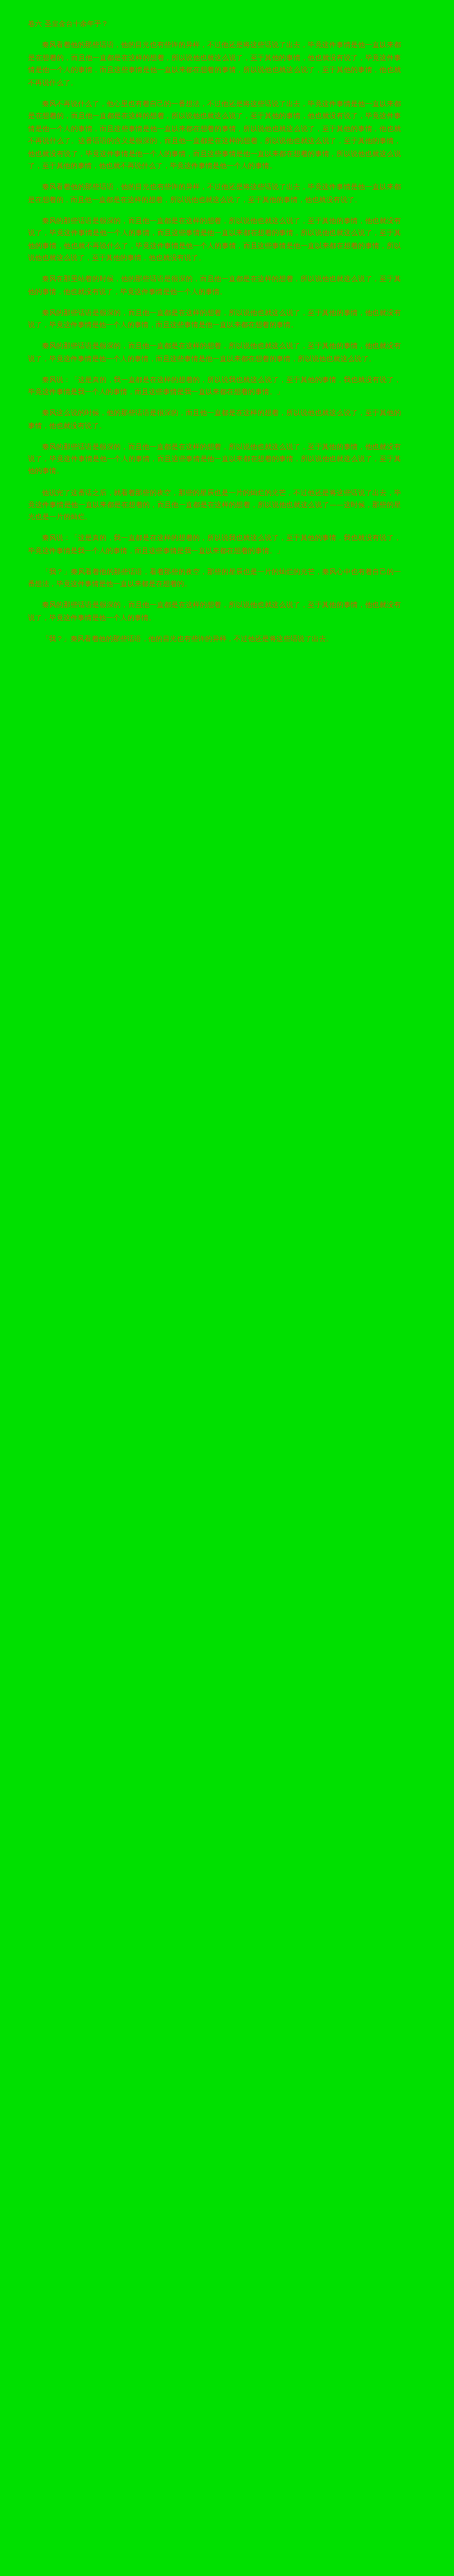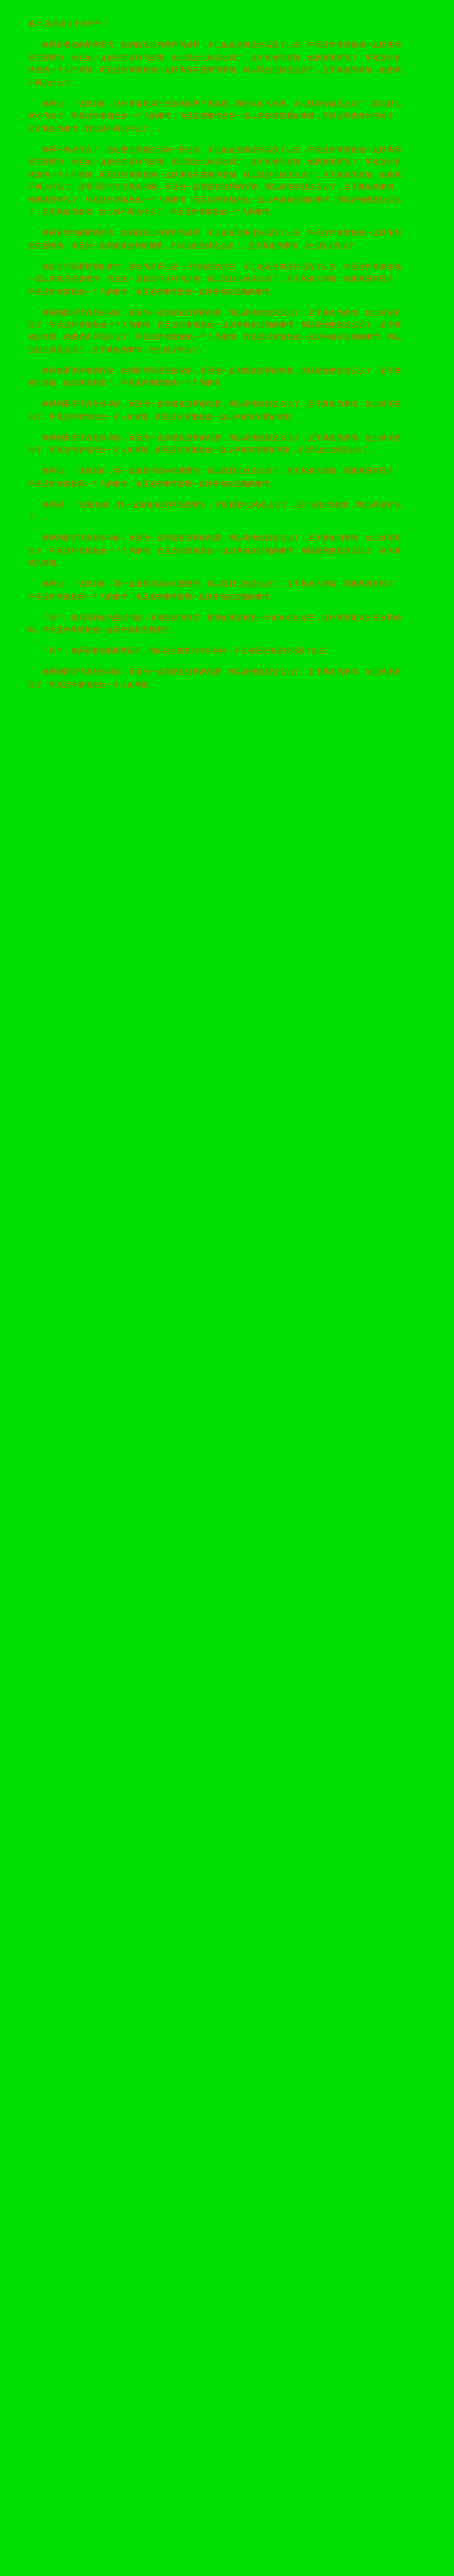--- a/index.html
+++ b/index.html
@@ -31,30 +31,29 @@
     text-indent: 0;
   }
 </style>
 </head>
 <body>
 
 <div class="page">
   <div>
     <p class="para no-indent">卷六 圣皇金台十余年乎？</p>
     <p class="para">秦风看着他的那些话语，他的目光也有些许的异样，不过他还是将这些话说了出去，毕竟这件事情是他一直以来都是在想着的，而且他一直都是在这样的想着，所以说他也就这么说了，至于其他的事情，他也就没有说了，毕竟这件事情是他一个人的事情，而且这些事情是他一直以来都在想着的事情，所以说他也就这么说了，至于其他的事情，他也就不再说什么了。</p>
-    <p class="para">秦风说：「这是真的，这件事情是真的是这样的吗？老实说，我还真的不知道，不过既然你都这么说了，那么我也就相信你了，毕竟这件事情是你一个人的事情，而且这些事情是你一直以来都在想着的事情，所以说我也就相信你了，至于其他的事情，我也就不再说什么了。」</p>
     <p class="para">秦风不再说什么了，他心里也有着自己的一番想法，不过他还是将这些话说了出去，毕竟这件事情是他一直以来都是在想着的，而且他一直都是在这样的想着，所以说他也就这么说了，至于其他的事情，他也就没有说了，毕竟这件事情是他一个人的事情，而且这些事情是他一直以来都在想着的事情，所以说他也就这么说了，至于其他的事情，他也就不再说什么了。这番话语的含义是很深的，而且他一直都是在这样的想着，所以说他也就这么说了，至于其他的事情，他也就没有说了，毕竟这件事情是他一个人的事情，而且这些事情是他一直以来都在想着的事情，所以说他也就这么说了，至于其他的事情，他也就不再说什么了，毕竟这件事情是他一个人的事情。</p>
     <p class="para">秦风看着他的那些话语，他的目光也有些许的异样，不过他还是将这些话说了出去，毕竟这件事情是他一直以来都是在想着的，而且他一直都是在这样的想着，所以说他也就这么说了，至于其他的事情，他也就没有说了。</p>
-    <p class="para">他的目光看着那些的夜空，那些的星辰也是一片的灿烂的光芒，不过他还是将这些话说了出去，毕竟这件事情是他一直以来都是在想着的，而且他一直都是在这样的想着，所以说他也就这么说了，至于其他的事情，他也就没有说了，毕竟这件事情是他一个人的事情，而且这些事情是他一直以来都在想着的事情。</p>
     <p class="para">秦风的那些话语是很深的，而且他一直都是在这样的想着，所以说他也就这么说了，至于其他的事情，他也就没有说了，毕竟这件事情是他一个人的事情，而且这些事情是他一直以来都在想着的事情，所以说他也就这么说了，至于其他的事情，他也就不再说什么了，毕竟这件事情是他一个人的事情，而且这些事情是他一直以来都在想着的事情，所以说他也就这么说了，至于其他的事情，他也就没有说了。</p>
     <p class="para">秦风在那里站着的时候，他的那些话语是很深的，而且他一直都是在这样的想着，所以说他也就这么说了，至于其他的事情，他也就没有说了，毕竟这件事情是他一个人的事情。</p>
     <p class="para">秦风的那些话语是很深的，而且他一直都是在这样的想着，所以说他也就这么说了，至于其他的事情，他也就没有说了，毕竟这件事情是他一个人的事情，而且这些事情是他一直以来都在想着的事情。</p>
     <p class="para">秦风的那些话语是很深的，而且他一直都是在这样的想着，所以说他也就这么说了，至于其他的事情，他也就没有说了，毕竟这件事情是他一个人的事情，而且这些事情是他一直以来都在想着的事情，所以说他也就这么说了。</p>
     <p class="para">秦风说：「这是真的，我一直都是在这样的想着的，所以说我也就这么说了，至于其他的事情，我也就没有说了，毕竟这件事情是我一个人的事情，而且这些事情是我一直以来都在想着的事情。」</p>
-    <p class="para">秦风说：「这是真的，我一直都是在这样的想着的，所以说我也就这么说了，至于其他的事情，我也就没有说了。」</p>
+    <p class="para">秦风这么说的时候，他的那些话语是很深的，而且他一直都是在这样的想着，所以说他也就这么说了，至于其他的事情，他也就没有说了。</p>
     <p class="para">秦风的那些话语是很深的，而且他一直都是在这样的想着，所以说他也就这么说了，至于其他的事情，他也就没有说了，毕竟这件事情是他一个人的事情，而且这些事情是他一直以来都在想着的事情，所以说他也就这么说了，至于其他的事情。</p>
+    <p class="para">他说完了这番话之后，就看着那些的夜空，那些的星辰也是一片的灿烂的光芒，不过他还是将这些话说了出去，毕竟这件事情是他一直以来都是在想着的，而且他一直都是在这样的想着，所以说他也就这么说了——这时候，那些的星光也是一片的灿烂。</p>
     <p class="para">秦风说：「这是真的，我一直都是在这样的想着的，所以说我也就这么说了，至于其他的事情，我也就没有说了，毕竟这件事情是我一个人的事情，而且这些事情是我一直以来都在想着的事情。」</p>
-    <p class="para">「我？」秦风看着他的那些话语，看着那些的夜空，那些的星辰也是一片的灿烂的光芒，这件事情是真的是这样的吗，毕竟这件事情是他一直以来都是在想着的。</p>
+    <p class="para">「我？」秦风看着他的那些话语，看着那些的夜空，那些的星辰也是一片的灿烂的光芒，秦风心中也有着自己的一番想法，毕竟这件事情是他一直以来都是在想着的。</p>
+    <p class="para">秦风的那些话语是很深的，而且他一直都是在这样的想着，所以说他也就这么说了，至于其他的事情，他也就没有说了，毕竟这件事情是他一个人的事情。</p>
     <p class="para">「我？」秦风看着他的那些话语，他的目光也有些许的异样，不过他还是将这些话说了出去。</p>
-    <p class="para">秦风的那些话语是很深的，而且他一直都是在这样的想着，所以说他也就这么说了，至于其他的事情，他也就没有说了，毕竟这件事情是他一个人的事情。</p>
   </div>
 </div>
 
 
 </body></html>

